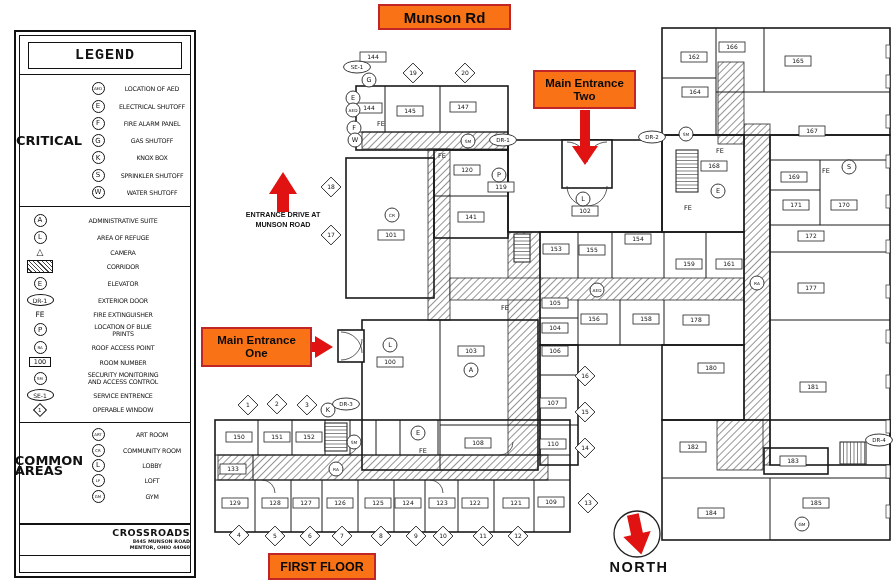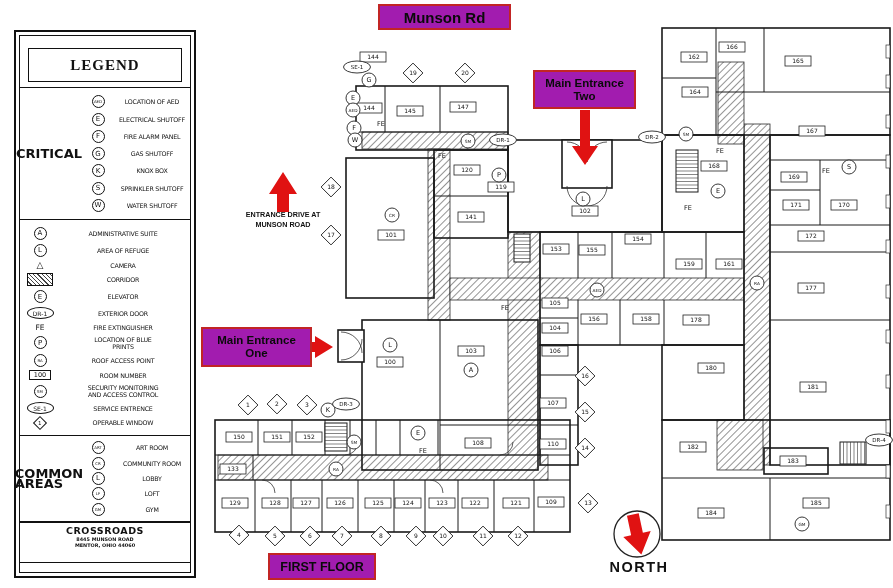--- a/index.html
+++ b/index.html
@@ -1,40 +1,40 @@
 <!DOCTYPE html>
 <html><head>
 <meta charset="utf-8">
 <style>
   *{box-sizing:border-box;margin:0;padding:0}
   html,body{width:893px;height:588px}
   body{position:relative;background:#fff;font-family:"DejaVu Sans",sans-serif;color:#111;overflow:hidden}
   svg.plan{position:absolute;left:0;top:0}
 
   
-  .redbox{position:absolute;background:#a21caf;border:2px solid #c22525;color:#0a0a0a;
+  .redbox{position:absolute;background:#f97316;border:2px solid #c22525;color:#0a0a0a;
     font-weight:bold;display:flex;flex-direction:column;align-items:center;justify-content:center;
     text-align:center;font-family:"Liberation Sans","DejaVu Sans",sans-serif;z-index:3}
   .redbox span{display:block}
 
   
   .legend{position:absolute;left:14px;top:30px;width:182px;height:548px;border:2px solid #111;
     background:#fff;padding:3px;z-index:3}
   .legend-inner{border:1px solid #111;height:100%;display:flex;flex-direction:column;background:#fff}
-  .legend-title{margin:12px 8px 5px 8px;border:1px solid #111;height:34px;flex:none;display:flex;
+  .legend-title{margin:6px 8px 5px 8px;border:1px solid #111;height:27px;flex:none;display:flex;
     align-items:center;justify-content:center;font-size:15px;font-weight:bold;letter-spacing:1px;
-    font-family:Liberation Serif, serif}
+    font-family:Liberation Mono, monospace}
   .lsec{display:flex;border-top:1px solid #111;flex:none}
   .lsec-name{width:58px;flex:none;display:flex;align-items:center;justify-content:center;
     font-weight:bold;font-size:13px;text-align:left;white-space:pre-line;line-height:10px}
   .lsec-rows{flex:1;display:flex;flex-direction:column;justify-content:space-evenly;padding:3px 2px}
   .lrow{display:flex;align-items:center}
   .lsym{width:36px;flex:none;display:flex;align-items:center;justify-content:center}
   .llab{flex:1;text-align:center;font-size:6.3px;line-height:7px;letter-spacing:-0.2px;white-space:pre-line}
-  .lfoot{border-top:2px solid #111;border-bottom:1px solid #111;flex:none;text-align:center;padding:2px 0 14px 0}
+  .lfoot{border-top:2px solid #111;border-bottom:1px solid #111;flex:none;text-align:right;padding:2px 0 5px 0}
   .lfoot-name{font-size:9.5px;font-weight:bold;letter-spacing:.5px}
   .lfoot-addr{font-size:4.9px;font-weight:bold;line-height:6px}
 
   
   .s-circle{width:13px;height:13px;border:1px solid #111;border-radius:50%;display:flex;
     align-items:center;justify-content:center;background:#fff}
   .s-oval{width:27px;height:12px;border:1px solid #111;border-radius:50%;display:flex;
     align-items:center;justify-content:center;font-size:6px;background:#fff}
   .s-box{width:22px;height:10px;border:1px solid #111;display:flex;align-items:center;
     justify-content:center;font-size:6.5px;background:#fff}

